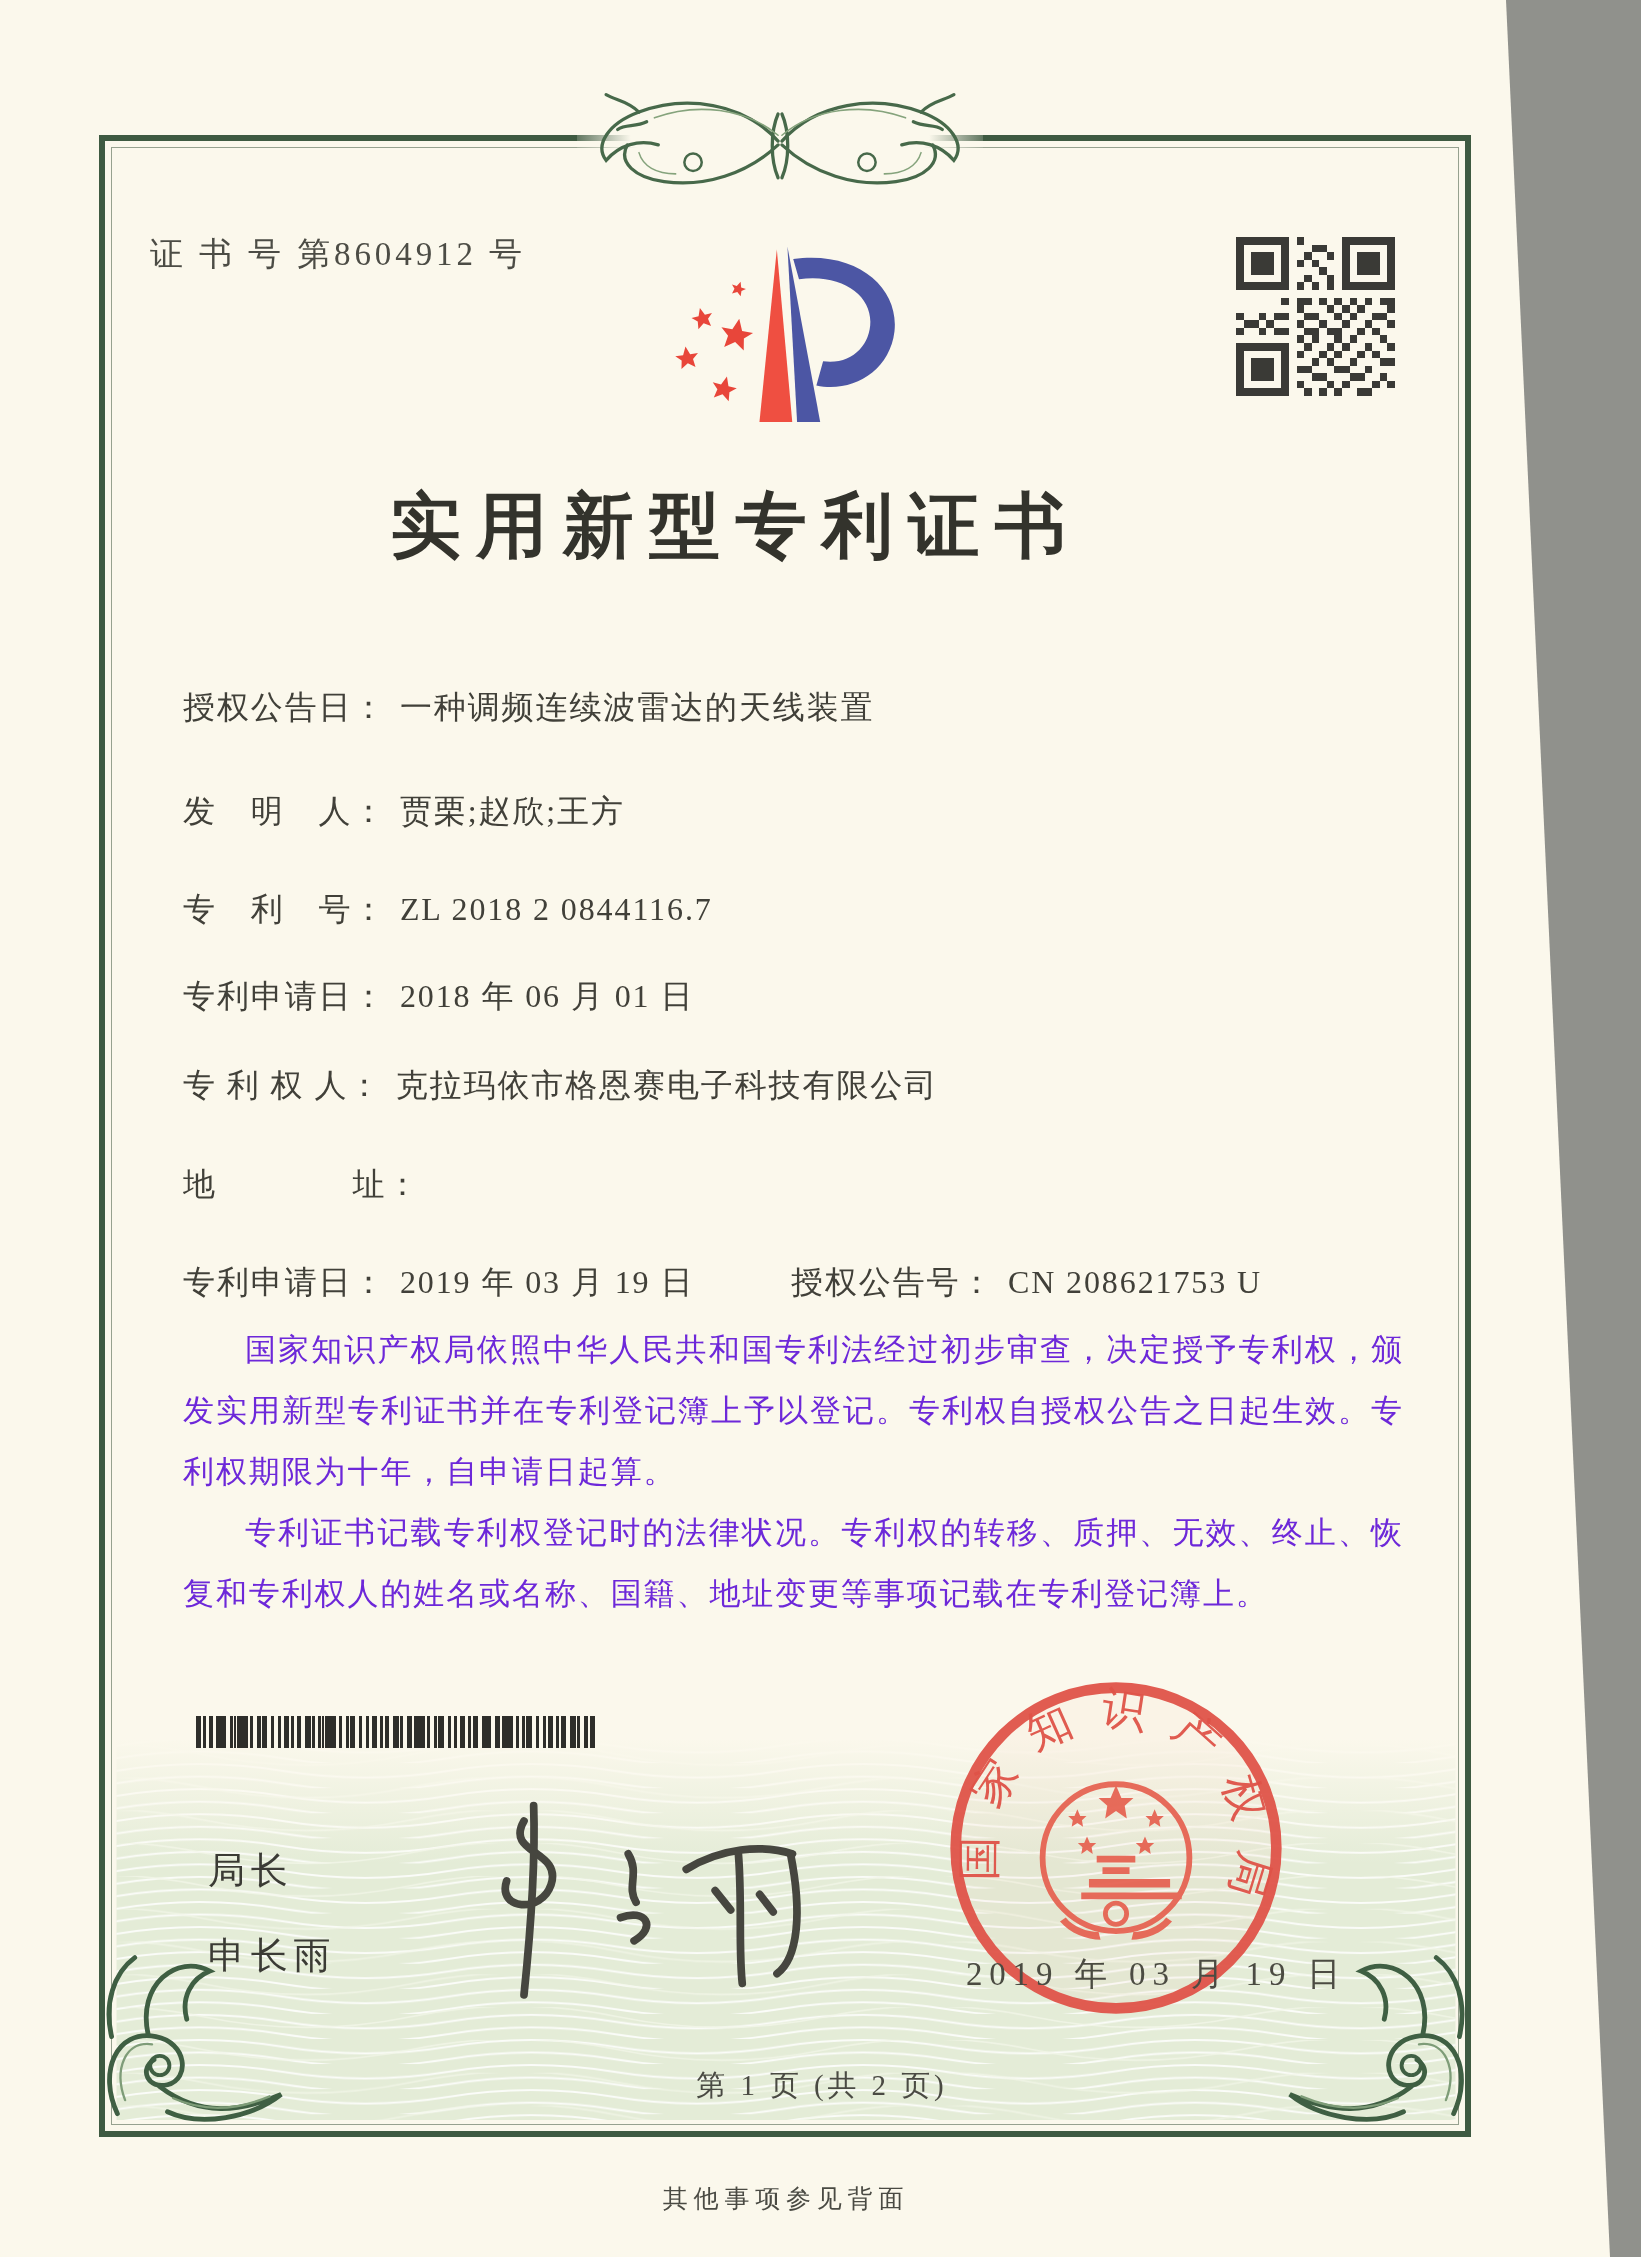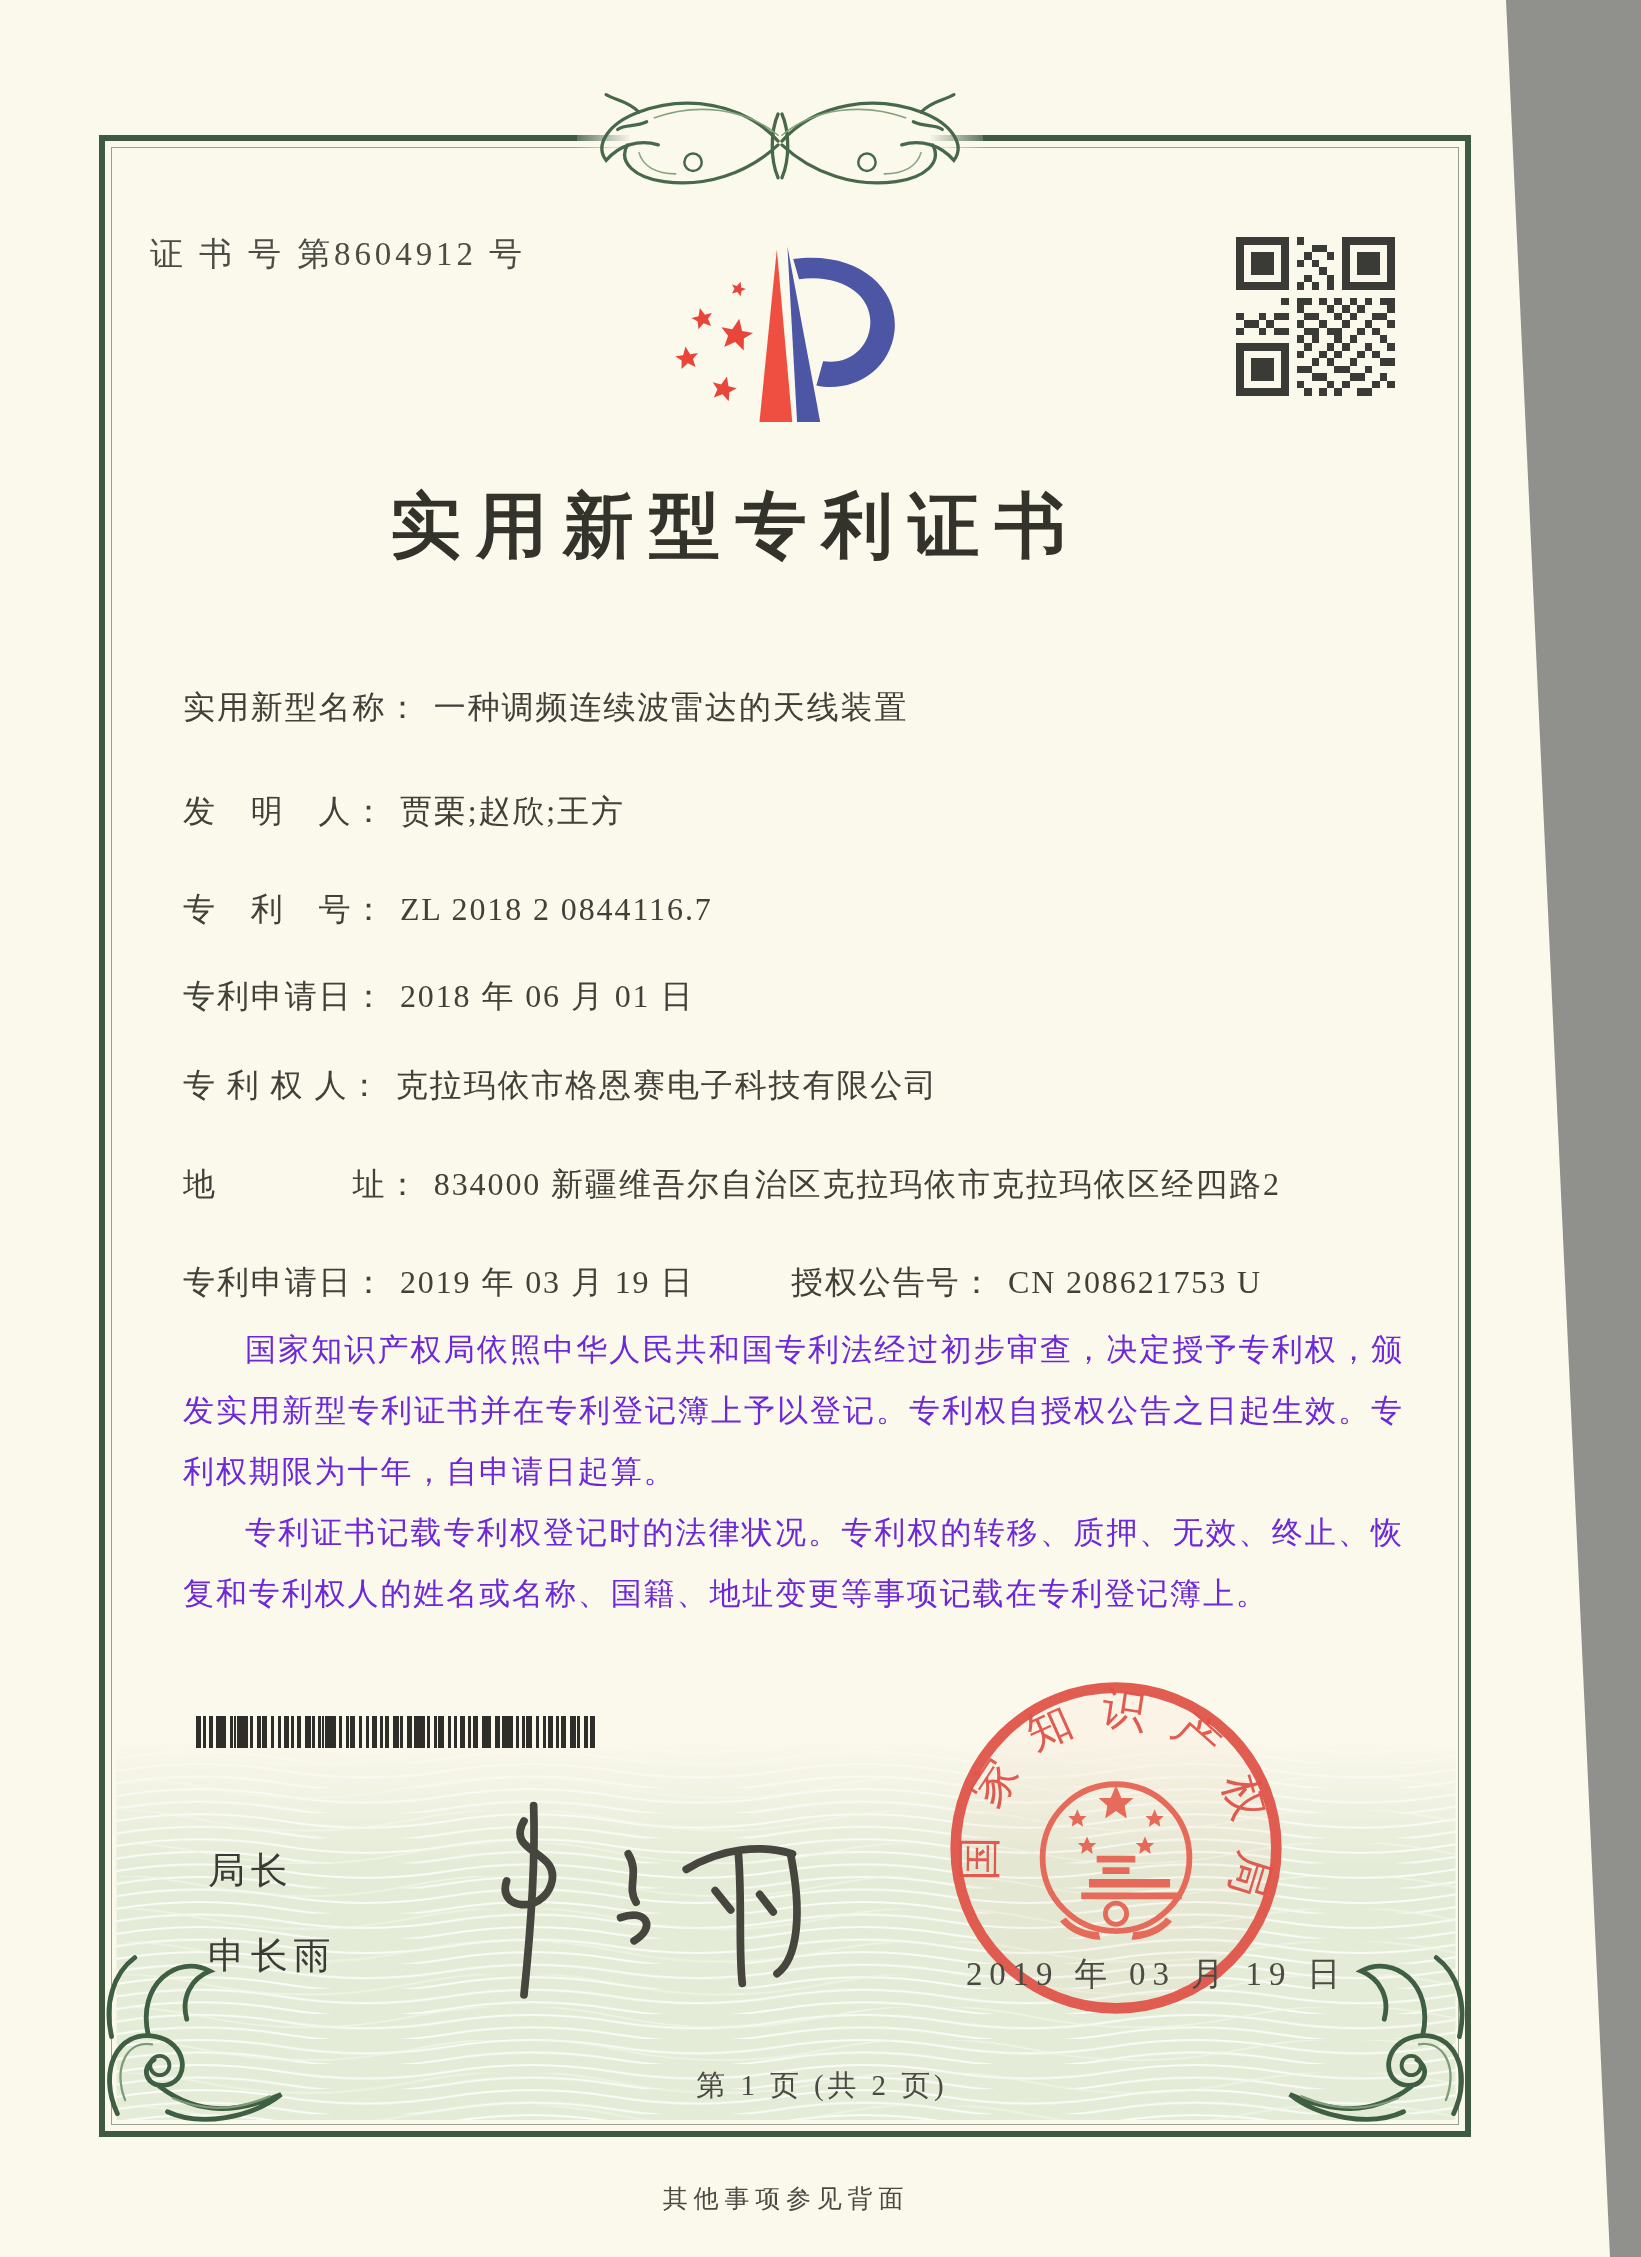--- a/index.html
+++ b/index.html
@@ -182,36 +182,36 @@
              M8 17h1v1h-1z M9 17h1v1h-1z M13 17h1v1h-1z M14 17h1v1h-1z M17 17h1v1h-1z
              M10 18h1v1h-1z M11 18h1v1h-1z M15 18h1v1h-1z M16 18h1v1h-1z M19 18h1v1h-1z
              M8 19h1v1h-1z M12 19h1v1h-1z M14 19h1v1h-1z M18 19h1v1h-1z M20 19h1v1h-1z
              M9 20h1v1h-1z M11 20h1v1h-1z M13 20h1v1h-1z M16 20h1v1h-1z M17 20h1v1h-1z"></path>
   </g>
 </svg>
 
 <div class="abs doc-title">实用新型专利证书</div>
 
 <div class="abs row" style="top:686px">
-  <span class="lbl">实用新型名称：</span><span>一种调频连续波雷达的天线装置</span>
+  <span class="lbl">授权公告日：</span><span>一种调频连续波雷达的天线装置</span>
 </div>
 <div class="abs row" style="top:790px">
   <span class="lbl">发　明　人：</span><span>贾栗;赵欣;王方</span>
 </div>
 <div class="abs row" style="top:888px">
   <span class="lbl">专　利　号：</span><span>ZL 2018 2 0844116.7</span>
 </div>
 <div class="abs row" style="top:975px">
   <span class="lbl">专利申请日：</span><span>2018 年 06 月 01 日</span>
 </div>
 <div class="abs row" style="top:1064px">
   <span class="lbl">专 利 权 人：</span><span>克拉玛依市格恩赛电子科技有限公司</span>
 </div>
 <div class="abs row" style="top:1155px">
-  <span class="lbl" style="vertical-align:top;line-height:58px">地　　　　址：</span><span class="addr-val"><span style="display:block">834000 新疆维吾尔自治区克拉玛依市克拉玛依区经四路2</span></span>
+  <span class="lbl" style="vertical-align:top;line-height:58px">地　　　　址：</span><span class="addr-val"></span>
 </div>
 <div class="abs row" style="top:1261px">
   <span class="lbl">专利申请日：</span><span>2019 年 03 月 19 日</span>
   <span class="grant2">
     <span class="lbl">授权公告号：</span><span>CN 208621753 U</span>
   </span>
 </div>
 
 <div class="abs body-par" style="top:1319px">国家知识产权局依照中华人民共和国专利法经过初步审查，决定授予专利权，颁发实用新型专利证书并在专利登记簿上予以登记。专利权自授权公告之日起生效。专利权期限为十年，自申请日起算。</div>
 <div class="abs body-par" style="top:1502px">专利证书记载专利权登记时的法律状况。专利权的转移、质押、无效、终止、恢复和专利权人的姓名或名称、国籍、地址变更等事项记载在专利登记簿上。</div>

